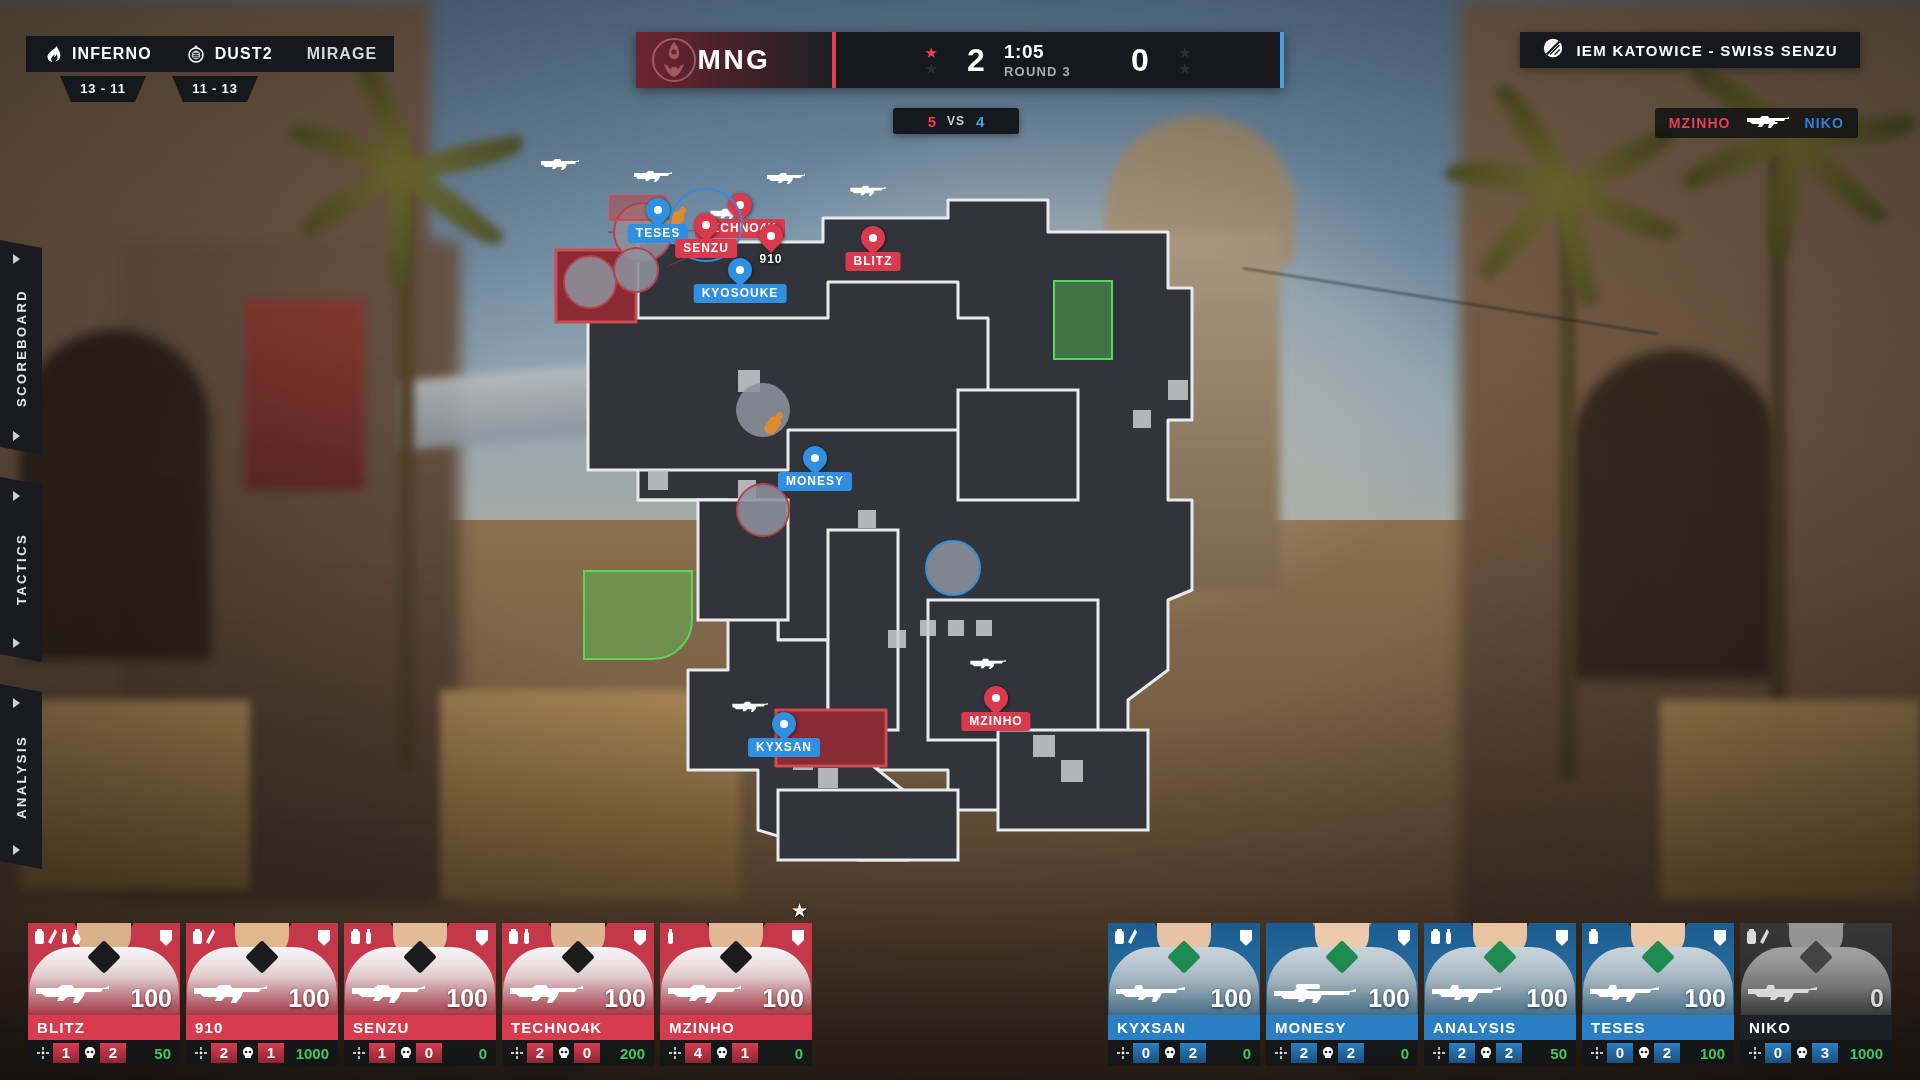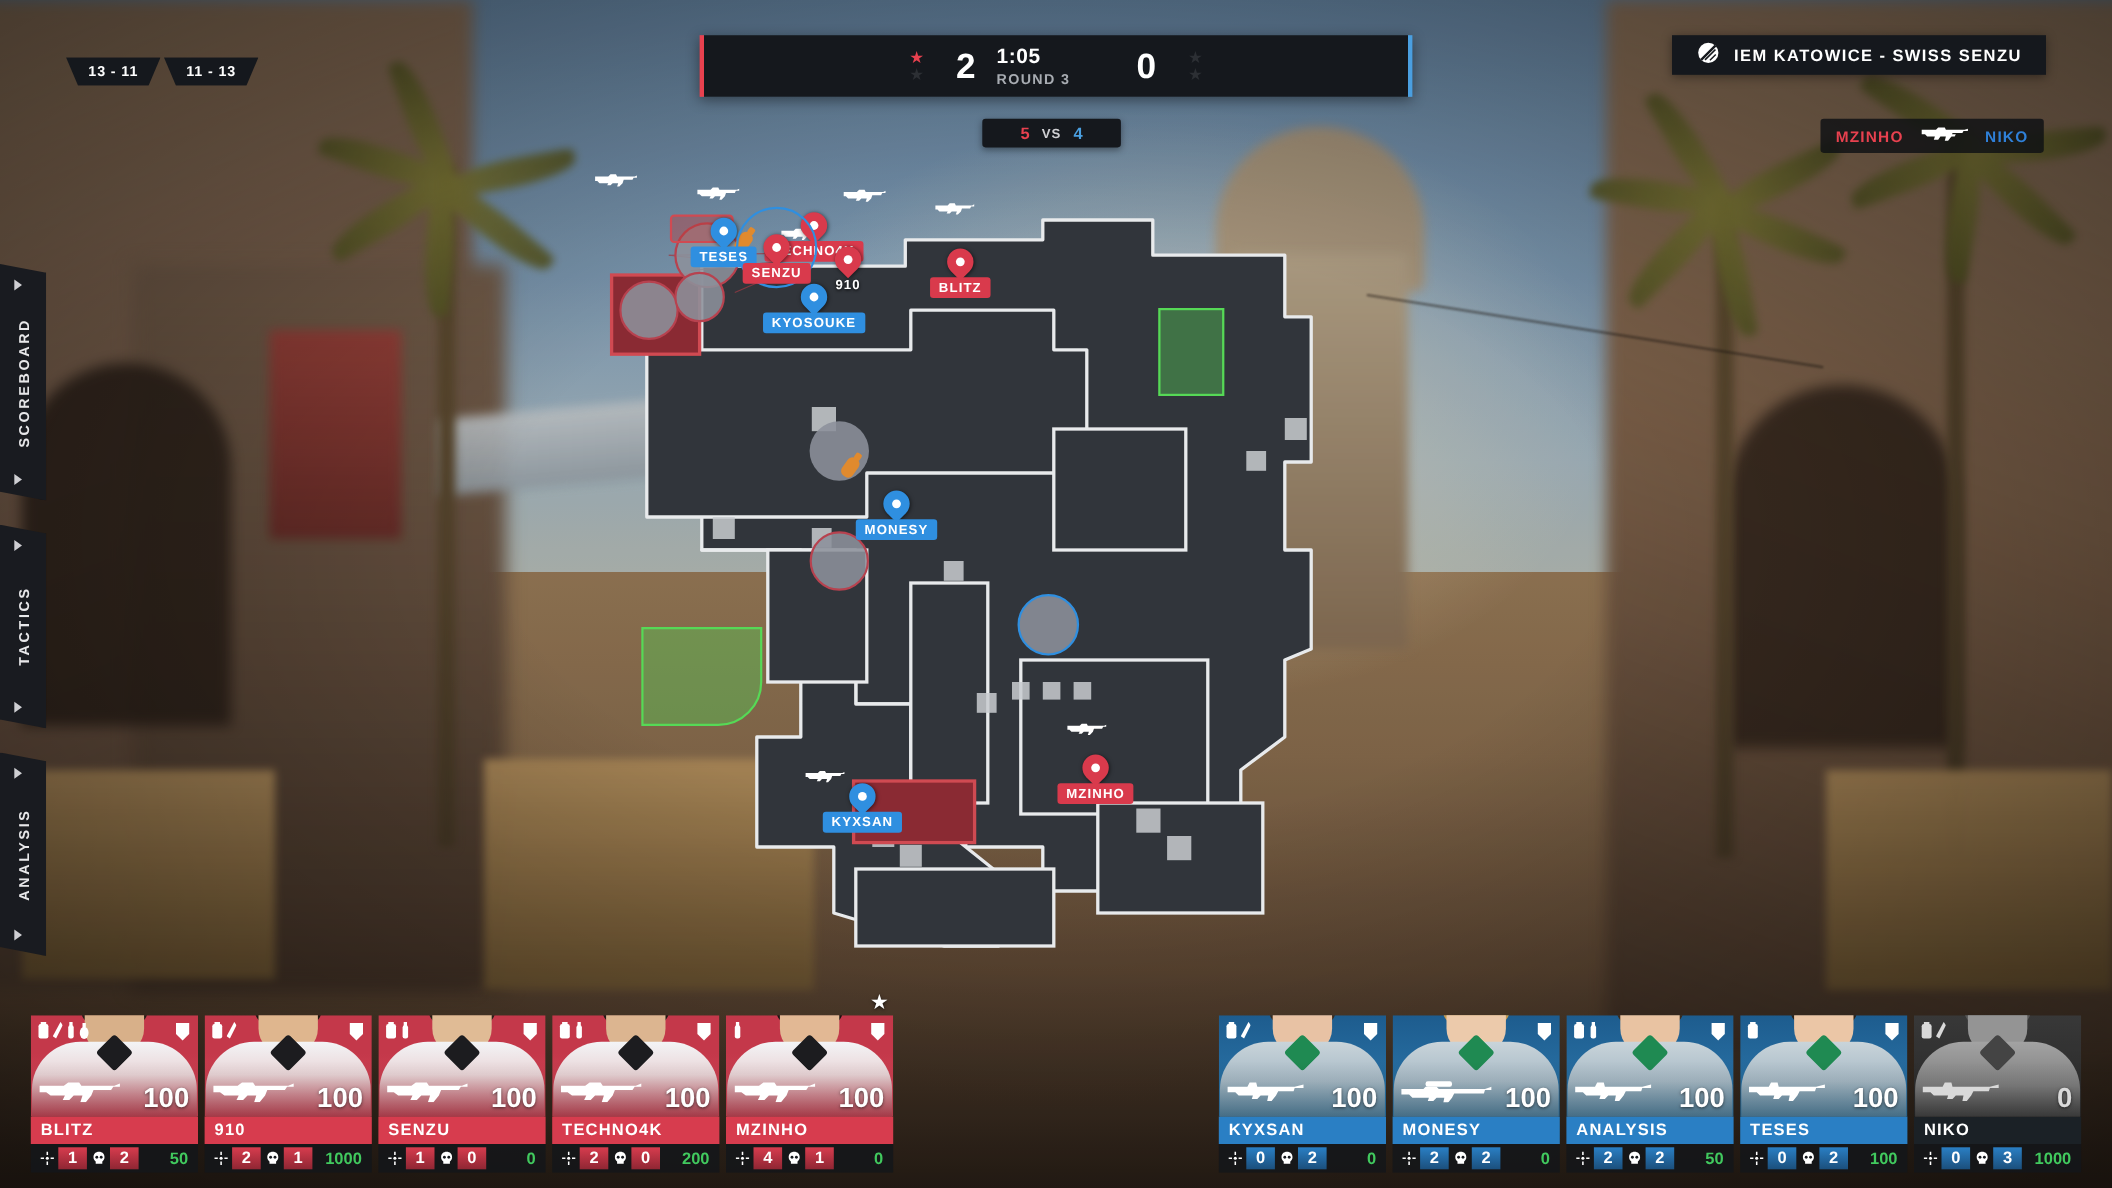--- a/index.html
+++ b/index.html
@@ -116,21 +116,21 @@
   #maptabs { position:absolute; left:26px; top:36px; }
   .tabrow { display:flex; align-items:stretch; }
   .maptab {
     background:#15181d; color:#fff; height:36px; display:flex; align-items:center; gap:9px;
     padding:0 17px; font-size:16px; font-weight:700; letter-spacing:1.1px;
   }
   .maptab.inactive { color:#d8d8da; }
   .maptab .tlogo {
     width:20px; height:20px; display:flex; align-items:center; justify-content:center;
   }
-  .scorerow { display:flex; gap:3px; margin-left:34px; margin-top:16px; }
+  .scorerow { display:flex; gap:26px; margin-left:34px; margin-top:4px; }
   .mapscore {
     background:#15181d; color:#fff; font-size:13px; font-weight:700; letter-spacing:.8px;
     padding:5px 14px 6px; clip-path:polygon(0 0,100% 0,calc(100% - 11px) 100%,11px 100%);
     min-width:86px; text-align:center;
   }
 
   
   #scorebar {
     position:absolute; left:636px; top:32px; width:648px; height:56px;
     display:flex; box-shadow:0 3px 12px rgba(0,0,0,.45);
@@ -349,20 +349,44 @@
   </div>
   <div class="wire" style="left:1240px;top:300px;width:420px;transform:rotate(9deg);"></div>
   <div class="crate" style="left:20px;top:700px;width:230px;height:190px;"></div>
   <div class="crate" style="left:440px;top:690px;width:300px;height:210px;"></div>
   <div class="crate" style="left:1660px;top:700px;width:260px;height:200px;"></div>
   <div class="dim"></div>
   <div class="vignette"></div>
 </div>
 
 <div id="maptabs">
+  <div class="tabrow">
+    <div class="maptab">
+      <span class="tlogo">
+        <svg width="20" height="20" viewBox="0 0 20 20">
+            <path d="M13.5 2c-1.2 2.6-3.6 3.4-5.6 5.2C5.3 9.4 4 11.6 4.6 14c.5 2.1 2.4 3.7 4.8 4-1.2-1.3-1.5-2.8-.8-4.3.6-1.3 2-2.1 2.6-3.5.5 1 .3 2 0 3 1.3-.7 2-1.9 2.2-3.3.9 1.2 1.3 2.6 1 4.1-.3 1.5-1.2 2.7-2.5 3.6 3-.5 5.3-2.8 5.5-5.7.3-3.6-2.3-6.6-3.9-9.9z" fill="#fff"></path>
+          </svg>
+      </span>
+      <span>INFERNO</span>
+    </div>
+    <div class="maptab">
+      <span class="tlogo">
+        <svg width="20" height="20" viewBox="0 0 20 20">
+          <circle cx="10" cy="11" r="7" fill="none" stroke="#fff" stroke-width="1.6"></circle>
+          <circle cx="10" cy="11" r="4.4" fill="#fff" opacity="0.75"></circle>
+          <path d="M10 1.5v2.4M8.4 3.2h3.2" stroke="#fff" stroke-width="1.4"></path>
+          <path d="M7.4 9.5h5.2M7.4 11.4h5.2M7.4 13.2h5.2" stroke="#15181d" stroke-width="1"></path>
+        </svg>
+      </span>
+      <span>DUST2</span>
+    </div>
+    <div class="maptab inactive">
+      <span>MIRAGE</span>
+    </div>
+  </div>
   <div class="scorerow">
     <div class="mapscore">13 - 11</div>
     <div class="mapscore">11 - 13</div>
   </div>
 </div>
 
 <div id="sidebar">
   <div class="side-block sb">
     <span class="side-arrow top"></span>
     <span class="vtext">SCOREBOARD</span>
@@ -374,20 +398,33 @@
     <span class="side-arrow bot"></span>
   </div>
   <div class="side-block an">
     <span class="side-arrow top"></span>
     <span class="vtext">ANALYSIS</span>
     <span class="side-arrow bot"></span>
   </div>
 </div>
 
 <div id="scorebar">
+  <div class="team-plate t">
+    <span class="bigLogo">
+      <svg width="48" height="48" viewBox="0 0 48 48">
+        <circle cx="24" cy="24" r="21" fill="none" stroke="#d9848e" stroke-width="2"></circle>
+        <path d="M24 6c-4 4-5 8-5 11 0 4 2 6 5 6s5-2 5-6c0-3-1-7-5-11z" fill="#d9848e"></path>
+        <circle cx="24" cy="16" r="2.6" fill="#6e2530"></circle>
+        <path d="M14 28c2 7 6 12 10 13 4-1 8-6 10-13-3 2-6 3-10 3s-7-1-10-3z" fill="#d9848e"></path>
+        <circle cx="20" cy="31" r="1.8" fill="#6e2530"></circle>
+        <circle cx="28" cy="31" r="1.8" fill="#6e2530"></circle>
+      </svg>
+    </span>
+    <span class="tname">MNG</span>
+  </div>
   <div class="acc-bar t"></div>
   <div class="center-plate">
     <div class="stars">
       <span class="star on-t">★</span>
       <span class="star">★</span>
     </div>
     <div class="scorenum">2</div>
     <div class="clockbox">
       <div class="t1">1:05</div>
       <div class="t2">ROUND 3</div>

